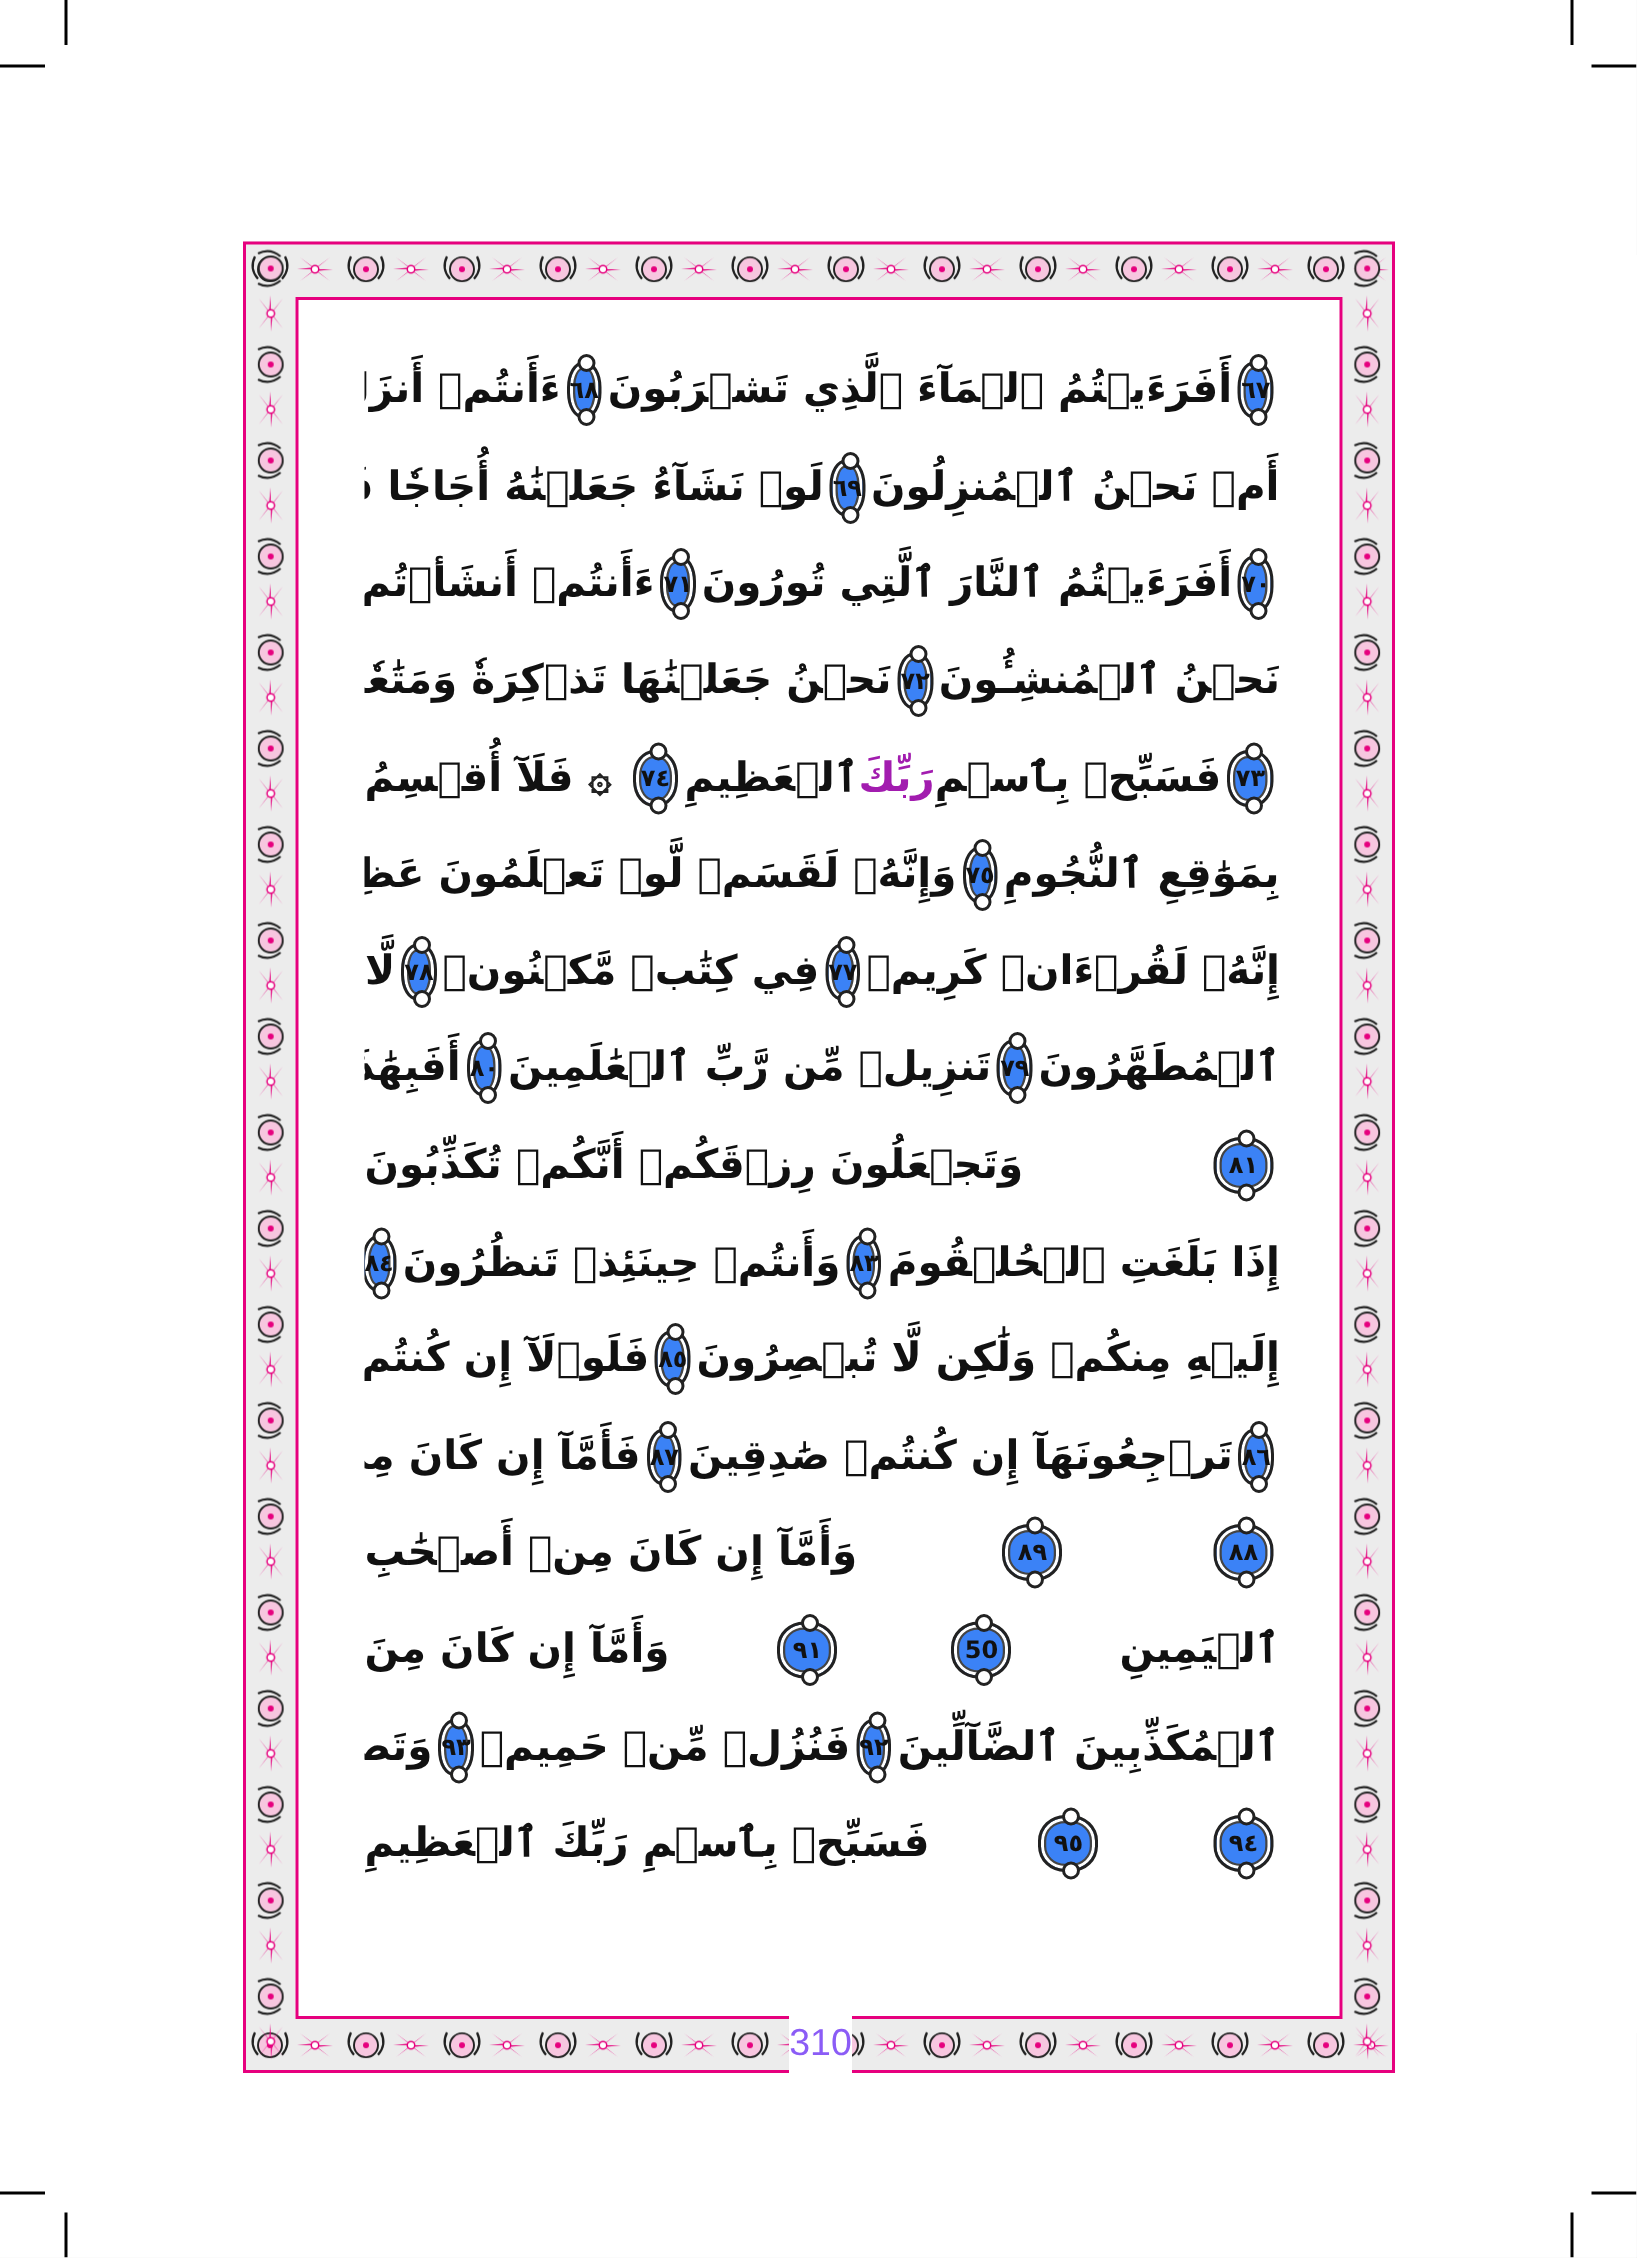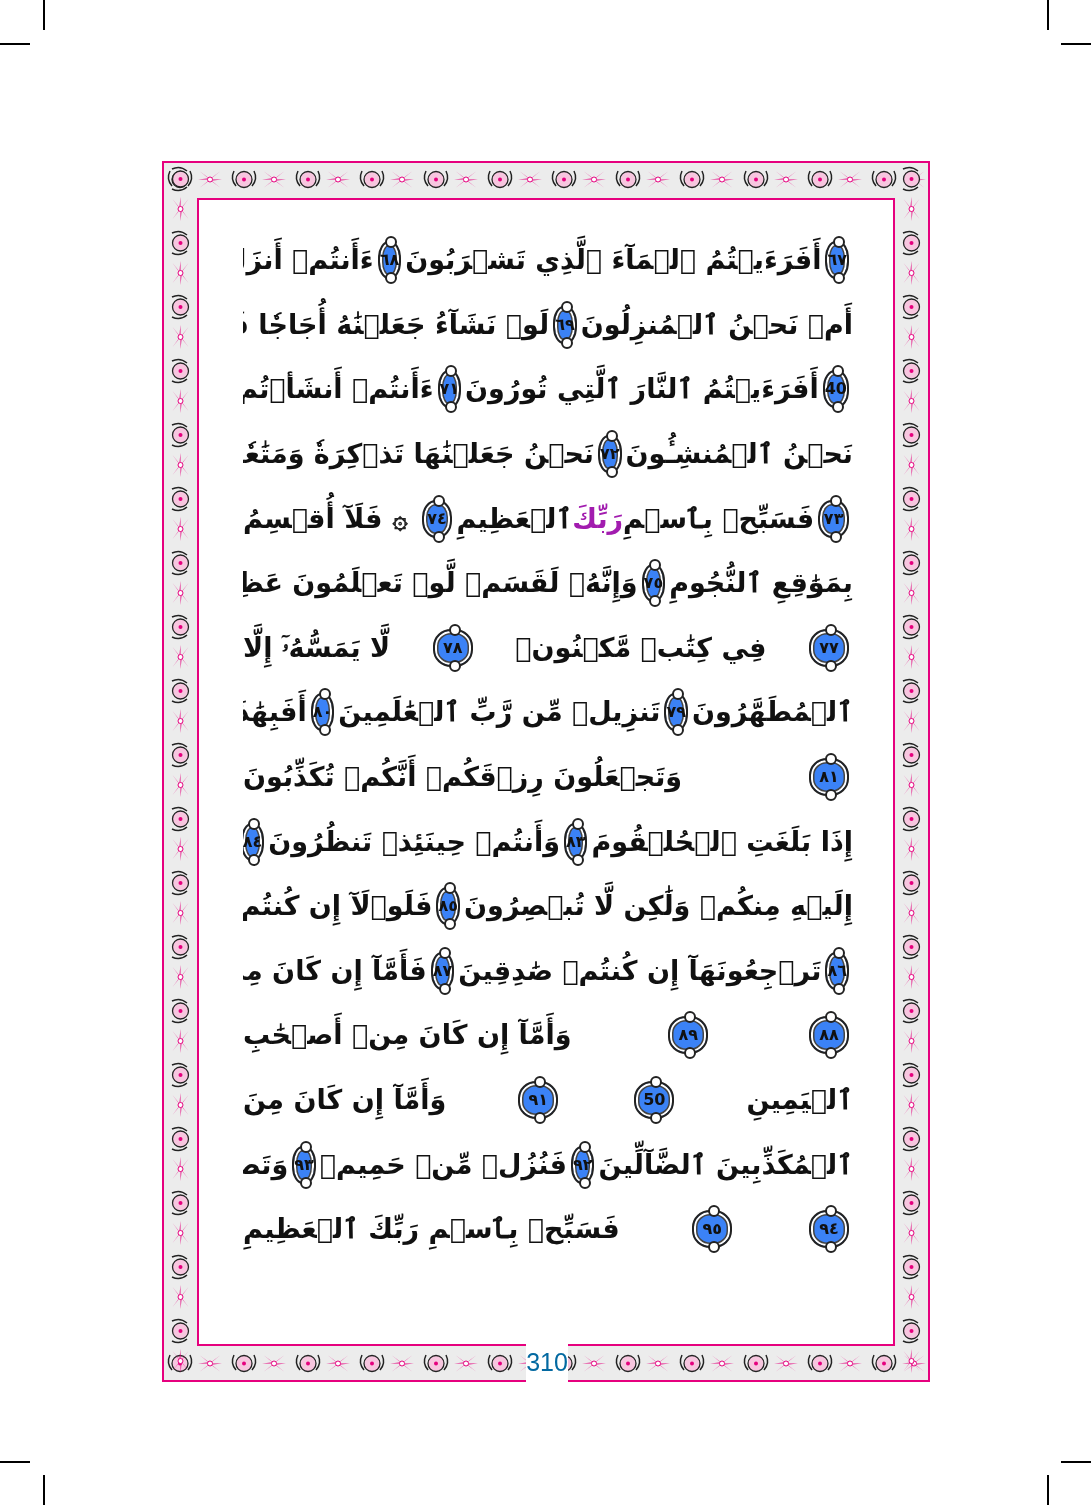--- a/index.html
+++ b/index.html
@@ -28,21 +28,21 @@
   .ayah { display:inline-flex; align-items:center; justify-content:center; width:36px; height:34px;
           border:2.5px solid #222; border-radius:45%; font-size:16px; font-weight:bold; color:#111;
           position:relative; margin:0 4px; background:#3b82f6; box-shadow: inset 0 0 0 2px #fff, inset 0 0 0 3.5px #444; }
   .ayah::before { content:""; position:absolute; top:-7px; left:50%; width:8px; height:8px; margin-left:-4px;
                   border:2px solid #222; border-radius:50%; background:#fff; }
   .ayah::after { content:""; position:absolute; bottom:-7px; left:50%; width:8px; height:8px; margin-left:-4px;
                  border:2px solid #222; border-radius:50%; background:#fff; }
   .rubu { display:inline-block; font-size:26px; color:#222; margin:0 10px; }
 
   .pageno { position:absolute; left:526px; top:1342px; width:42px; height:40px; background:#fff;
-            font-family:"Liberation Sans", sans-serif; font-size:25px; color:#0369a1;
+            font-family:"Liberation Sans", sans-serif; font-size:25px; color:#8b5cf6;
             text-align:center; line-height:40px; }
   svg.orn { display:block; }
 </style>
 </head>
 <body>
 
 <div class="crop v" style="left:43px;top:0;"></div>
 <div class="crop h" style="left:0;top:43px;"></div>
 <div class="crop v" style="left:1047px;top:0;"></div>
 <div class="crop h" style="left:1061px;top:43px;"></div>
@@ -112,21 +112,21 @@
           <span class="seg">أَفَرَءَيۡتُمُ ٱلۡمَآءَ ٱلَّذِي تَشۡرَبُونَ</span>
           <span class="ayah">٦٨</span>
           <span class="seg">ءَأَنتُمۡ أَنزَلۡتُمُوهُ مِنَ ٱلۡمُزۡنِ</span>
         </div>
         <div class="line">
           <span class="seg">أَمۡ نَحۡنُ ٱلۡمُنزِلُونَ</span>
           <span class="ayah">٦٩</span>
           <span class="seg">لَوۡ نَشَآءُ جَعَلۡنَٰهُ أُجَاجٗا فَلَوۡلَا تَشۡكُرُونَ</span>
         </div>
         <div class="line">
-          <span class="ayah">40</span>
+          <span class="ayah">٧٠</span>
           <span class="seg">أَفَرَءَيۡتُمُ ٱلنَّارَ ٱلَّتِي تُورُونَ</span>
           <span class="ayah">٧١</span>
           <span class="seg">ءَأَنتُمۡ أَنشَأۡتُمۡ شَجَرَتَهَآ أَمۡ</span>
         </div>
         <div class="line">
           <span class="seg">نَحۡنُ ٱلۡمُنشِـُٔونَ</span>
           <span class="ayah">٧٢</span>
           <span class="seg">نَحۡنُ جَعَلۡنَٰهَا تَذۡكِرَةٗ وَمَتَٰعٗا لِّلۡمُقۡوِينَ</span>
         </div>
         <div class="line">
@@ -137,20 +137,21 @@
           <span class="ayah">٧٤</span>
           <span class="rubu">۞</span>
           <span class="seg">فَلَآ أُقۡسِمُ</span>
         </div>
         <div class="line">
           <span class="seg">بِمَوَٰقِعِ ٱلنُّجُومِ</span>
           <span class="ayah">٧٥</span>
           <span class="seg">وَإِنَّهُۥ لَقَسَمٞ لَّوۡ تَعۡلَمُونَ عَظِيمٌ</span>
         </div>
         <div class="line">
+          <span class="seg">إِنَّهُۥ لَقُرۡءَانٞ كَرِيمٞ</span>
           <span class="ayah">٧٧</span>
           <span class="seg">فِي كِتَٰبٖ مَّكۡنُونٖ</span>
           <span class="ayah">٧٨</span>
           <span class="seg">لَّا يَمَسُّهُۥٓ إِلَّا</span>
         </div>
         <div class="line">
           <span class="seg">ٱلۡمُطَهَّرُونَ</span>
           <span class="ayah">٧٩</span>
           <span class="seg">تَنزِيلٞ مِّن رَّبِّ ٱلۡعَٰلَمِينَ</span>
           <span class="ayah">٨٠</span>

